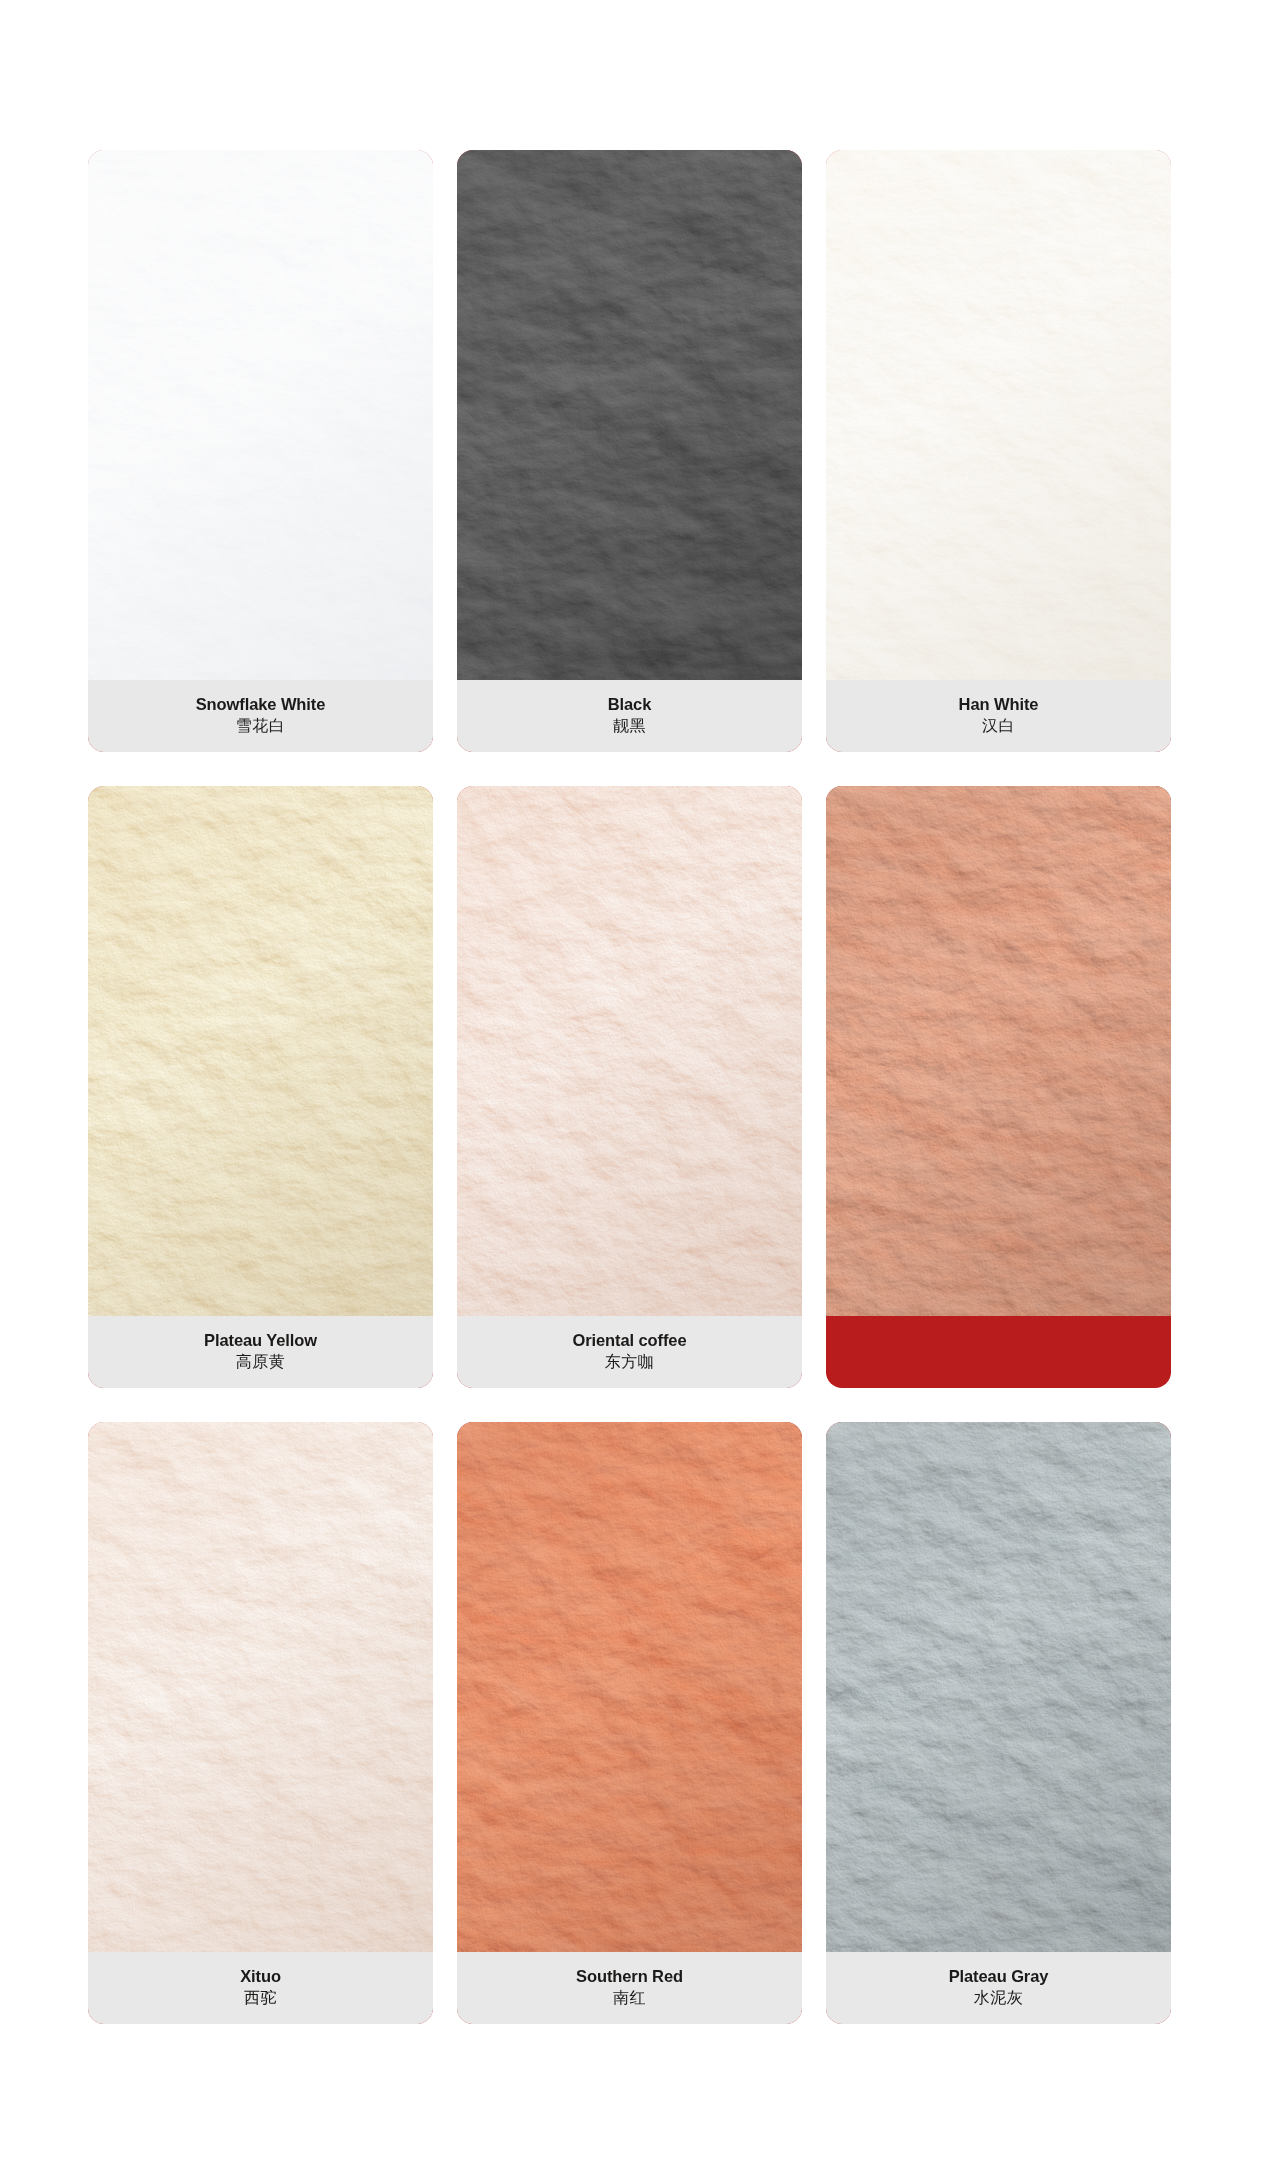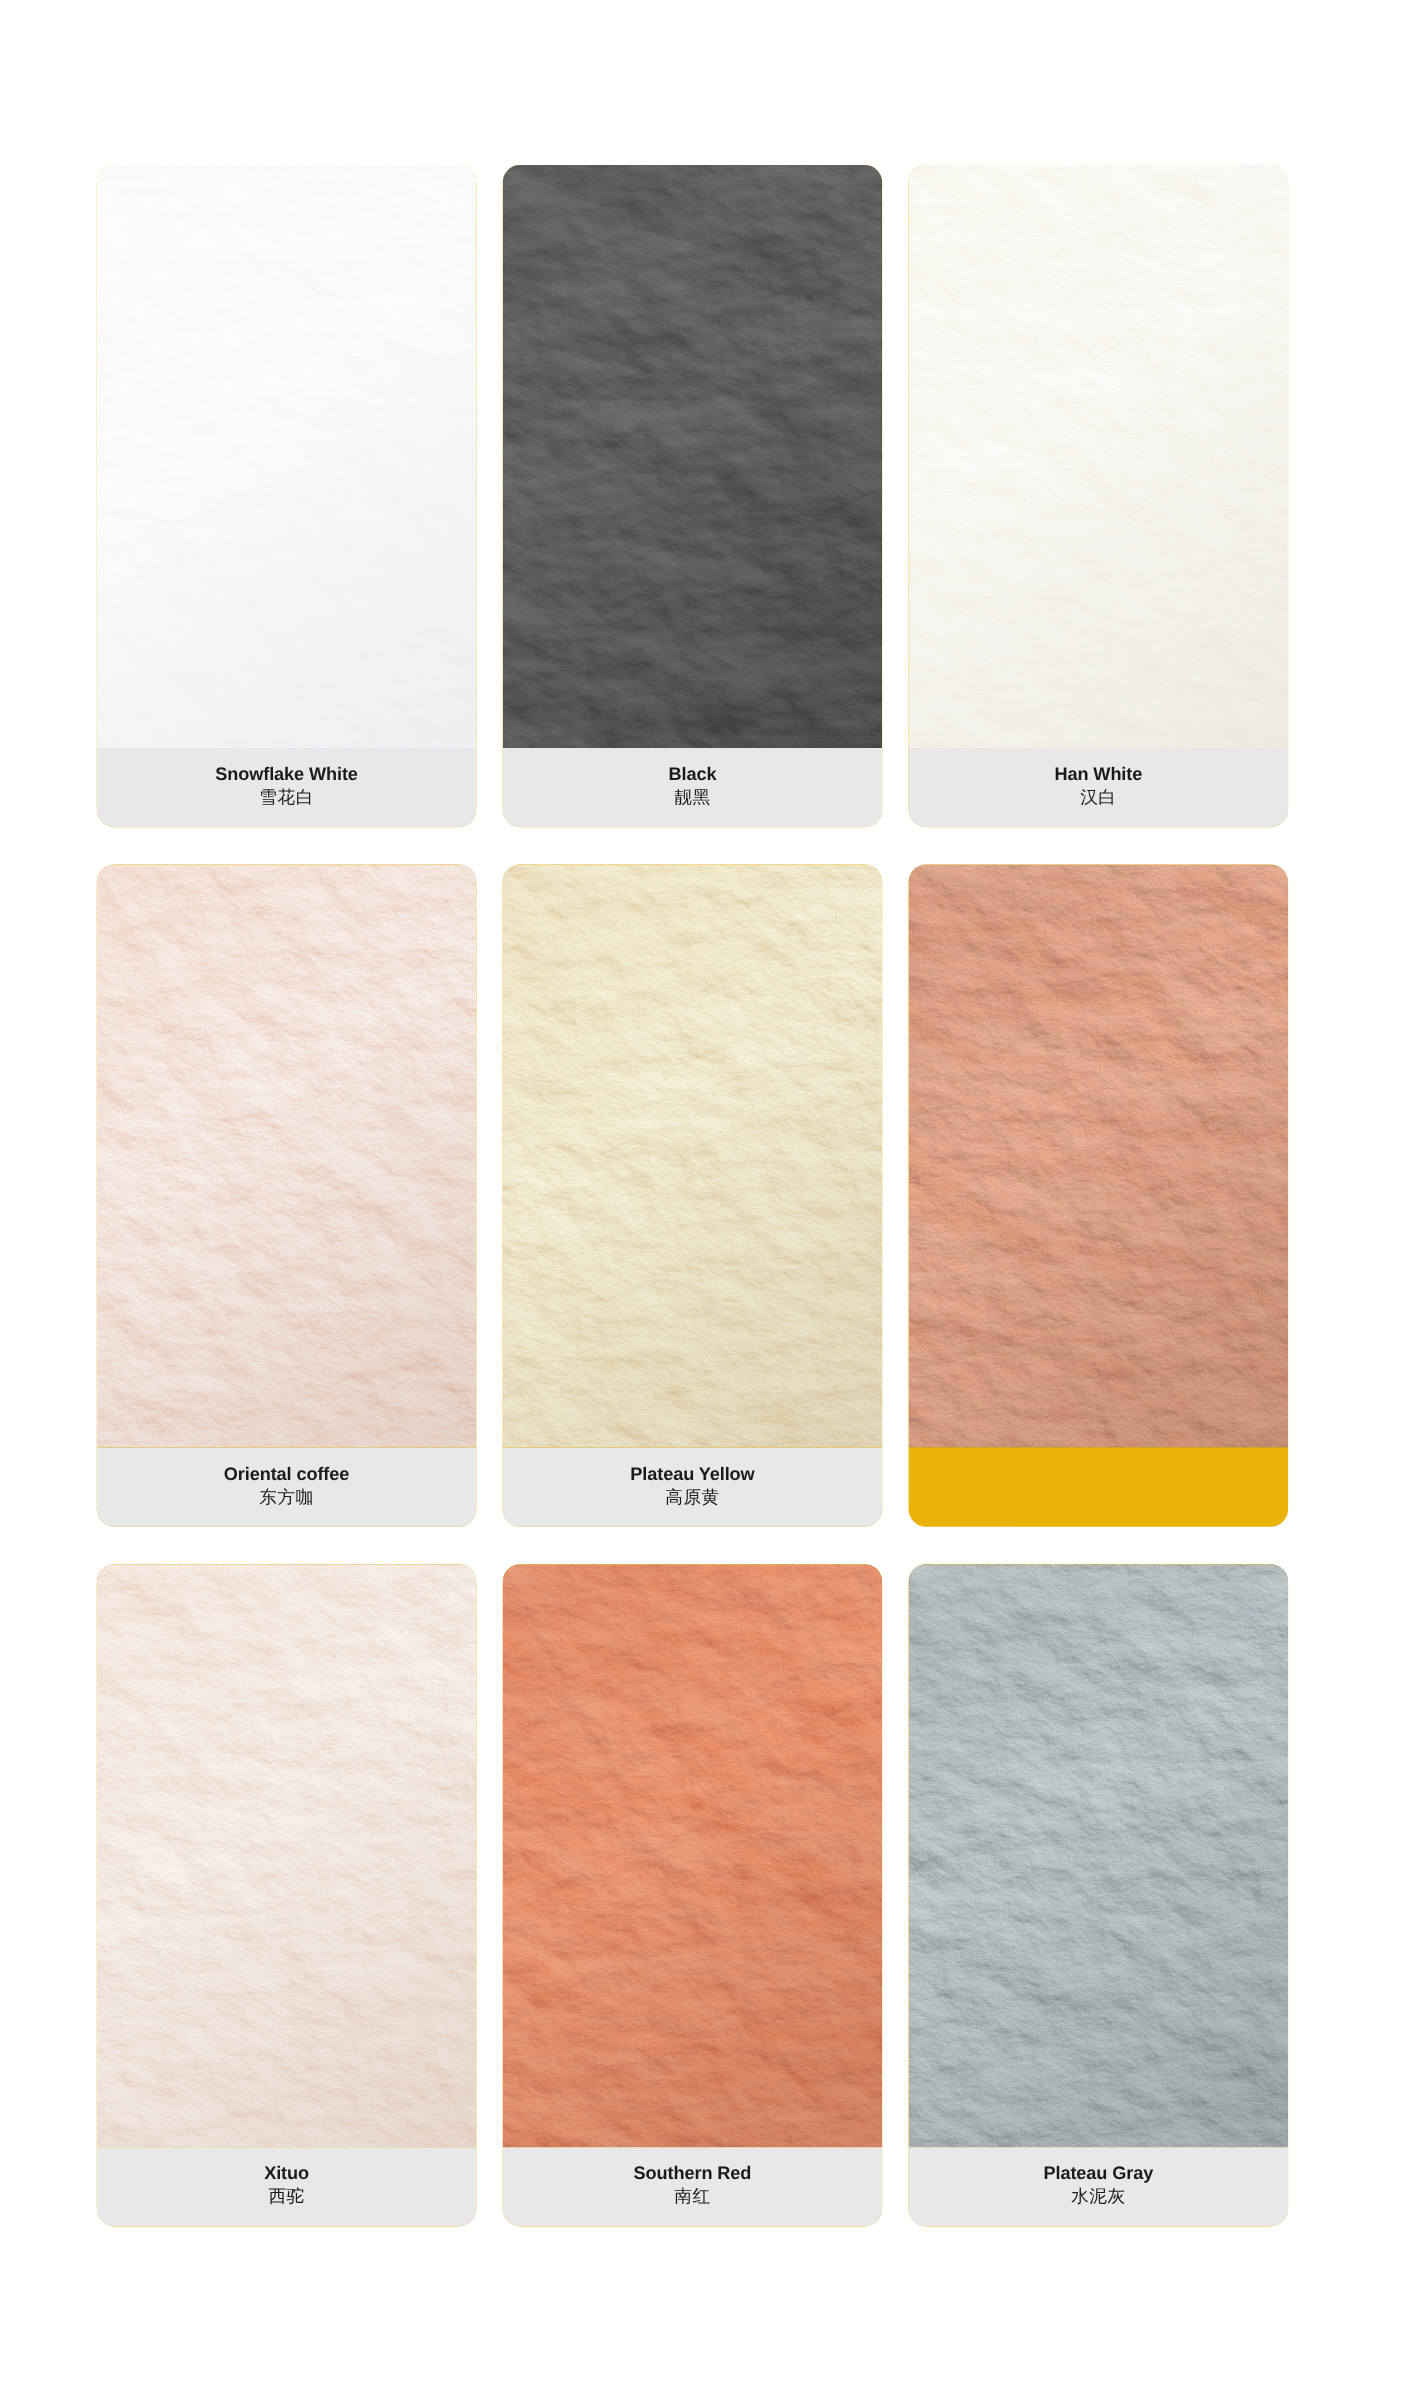--- a/index.html
+++ b/index.html
@@ -24,21 +24,21 @@
     display: grid;
     grid-template-columns: repeat(3, 345px);
     column-gap: 24px;
     row-gap: 34px;
   }
 
   .swatch-card {
     width: 345px;
     border-radius: 16px;
     overflow: hidden;
-    background: #eab308;
+    background: #b91c1c;
     display: flex;
     flex-direction: column;
     position: relative;
   }
 
   .swatch-texture {
     position: relative;
     width: 100%;
     height: 530px;
     overflow: hidden;
@@ -209,20 +209,60 @@
         </svg>
         <div class="shade-overlay" style="background: linear-gradient(145deg, rgba(255, 250, 240, 0.16) 0%, rgba(0, 0, 0, 0) 42%, rgba(189, 178, 156, 0.2) 100%);"></div>
       </div>
       <div class="swatch-label">
         <div class="label-en">Han White</div>
         <div class="label-zh">汉白</div>
       </div>
     </div>
     <div class="swatch-card">
       <div class="swatch-texture">
+        <div class="base-fill" style="background: rgb(203, 173, 116);"></div>
+        <svg class="noise-layer" viewBox="0 0 345 530" preserveAspectRatio="none" style="mix-blend-mode: overlay; opacity: 0.92;">
+          <defs>
+            <filter id="stone4" x="0%" y="0%" width="100%" height="100%">
+              <feTurbulence type="fractalNoise" baseFrequency="0.022 0.030" numOctaves="5" seed="64" result="big"></feTurbulence>
+              <feDiffuseLighting in="big" lighting-color="#ffffff" surfaceScale="4.41" diffuseConstant="1" result="lit">
+                <feDistantLight azimuth="300" elevation="52"></feDistantLight>
+              </feDiffuseLighting>
+              <feTurbulence type="fractalNoise" baseFrequency="0.75" numOctaves="3" seed="69" result="fine"></feTurbulence>
+              <feDiffuseLighting in="fine" lighting-color="#ffffff" surfaceScale="1.1" diffuseConstant="1" result="litfine">
+                <feDistantLight azimuth="300" elevation="60"></feDistantLight>
+              </feDiffuseLighting>
+              <feBlend in="lit" in2="litfine" mode="multiply" result="surface"></feBlend>
+              <feComponentTransfer in="surface">
+                <feFuncA type="table" tableValues="1 1"></feFuncA>
+              </feComponentTransfer>
+            </filter>
+          </defs>
+          <rect x="0" y="0" width="345" height="530" filter="url(#stone4)"></rect>
+        </svg>
+        <svg class="noise-layer" viewBox="0 0 345 530" preserveAspectRatio="none" style="mix-blend-mode: soft-light; opacity: 0.85;">
+          <defs>
+            <filter id="relief4" x="0%" y="0%" width="100%" height="100%">
+              <feTurbulence type="fractalNoise" baseFrequency="0.008 0.011" numOctaves="4" seed="77" result="n"></feTurbulence>
+              <feDiffuseLighting in="n" lighting-color="#ffffff" surfaceScale="9" diffuseConstant="1">
+                <feDistantLight azimuth="295" elevation="40"></feDistantLight>
+              </feDiffuseLighting>
+            </filter>
+          </defs>
+          <rect x="0" y="0" width="345" height="530" filter="url(#relief4)"></rect>
+        </svg>
+        <div class="shade-overlay" style="background: linear-gradient(145deg, rgba(229, 205, 155, 0.16) 0%, rgba(0, 0, 0, 0) 42%, rgba(149, 121, 74, 0.2) 100%);"></div>
+      </div>
+      <div class="swatch-label">
+        <div class="label-en">Plateau Yellow</div>
+        <div class="label-zh">高原黄</div>
+      </div>
+    </div>
+    <div class="swatch-card">
+      <div class="swatch-texture">
         <div class="base-fill" style="background: rgb(217, 165, 137);"></div>
         <svg class="noise-layer" viewBox="0 0 345 530" preserveAspectRatio="none" style="mix-blend-mode: overlay; opacity: 0.92;">
           <defs>
             <filter id="stone3" x="0%" y="0%" width="100%" height="100%">
               <feTurbulence type="fractalNoise" baseFrequency="0.022 0.030" numOctaves="5" seed="52" result="big"></feTurbulence>
               <feDiffuseLighting in="big" lighting-color="#ffffff" surfaceScale="4.20" diffuseConstant="1" result="lit">
                 <feDistantLight azimuth="300" elevation="52"></feDistantLight>
               </feDiffuseLighting>
               <feTurbulence type="fractalNoise" baseFrequency="0.75" numOctaves="3" seed="57" result="fine"></feTurbulence>
               <feDiffuseLighting in="fine" lighting-color="#ffffff" surfaceScale="1.1" diffuseConstant="1" result="litfine">
@@ -249,60 +289,20 @@
         </svg>
         <div class="shade-overlay" style="background: linear-gradient(145deg, rgba(240, 195, 168, 0.16) 0%, rgba(0, 0, 0, 0) 42%, rgba(164, 115, 90, 0.2) 100%);"></div>
       </div>
       <div class="swatch-label">
         <div class="label-en">Oriental coffee</div>
         <div class="label-zh">东方咖</div>
       </div>
     </div>
     <div class="swatch-card">
       <div class="swatch-texture">
-        <div class="base-fill" style="background: rgb(203, 173, 116);"></div>
-        <svg class="noise-layer" viewBox="0 0 345 530" preserveAspectRatio="none" style="mix-blend-mode: overlay; opacity: 0.92;">
-          <defs>
-            <filter id="stone4" x="0%" y="0%" width="100%" height="100%">
-              <feTurbulence type="fractalNoise" baseFrequency="0.022 0.030" numOctaves="5" seed="64" result="big"></feTurbulence>
-              <feDiffuseLighting in="big" lighting-color="#ffffff" surfaceScale="4.41" diffuseConstant="1" result="lit">
-                <feDistantLight azimuth="300" elevation="52"></feDistantLight>
-              </feDiffuseLighting>
-              <feTurbulence type="fractalNoise" baseFrequency="0.75" numOctaves="3" seed="69" result="fine"></feTurbulence>
-              <feDiffuseLighting in="fine" lighting-color="#ffffff" surfaceScale="1.1" diffuseConstant="1" result="litfine">
-                <feDistantLight azimuth="300" elevation="60"></feDistantLight>
-              </feDiffuseLighting>
-              <feBlend in="lit" in2="litfine" mode="multiply" result="surface"></feBlend>
-              <feComponentTransfer in="surface">
-                <feFuncA type="table" tableValues="1 1"></feFuncA>
-              </feComponentTransfer>
-            </filter>
-          </defs>
-          <rect x="0" y="0" width="345" height="530" filter="url(#stone4)"></rect>
-        </svg>
-        <svg class="noise-layer" viewBox="0 0 345 530" preserveAspectRatio="none" style="mix-blend-mode: soft-light; opacity: 0.85;">
-          <defs>
-            <filter id="relief4" x="0%" y="0%" width="100%" height="100%">
-              <feTurbulence type="fractalNoise" baseFrequency="0.008 0.011" numOctaves="4" seed="77" result="n"></feTurbulence>
-              <feDiffuseLighting in="n" lighting-color="#ffffff" surfaceScale="9" diffuseConstant="1">
-                <feDistantLight azimuth="295" elevation="40"></feDistantLight>
-              </feDiffuseLighting>
-            </filter>
-          </defs>
-          <rect x="0" y="0" width="345" height="530" filter="url(#relief4)"></rect>
-        </svg>
-        <div class="shade-overlay" style="background: linear-gradient(145deg, rgba(229, 205, 155, 0.16) 0%, rgba(0, 0, 0, 0) 42%, rgba(149, 121, 74, 0.2) 100%);"></div>
-      </div>
-      <div class="swatch-label">
-        <div class="label-en">Plateau Yellow</div>
-        <div class="label-zh">高原黄</div>
-      </div>
-    </div>
-    <div class="swatch-card">
-      <div class="swatch-texture">
         <div class="base-fill" style="background: rgb(141, 84, 65);"></div>
         <svg class="noise-layer" viewBox="0 0 345 530" preserveAspectRatio="none" style="mix-blend-mode: overlay; opacity: 0.92;">
           <defs>
             <filter id="stone5" x="0%" y="0%" width="100%" height="100%">
               <feTurbulence type="fractalNoise" baseFrequency="0.022 0.030" numOctaves="5" seed="78" result="big"></feTurbulence>
               <feDiffuseLighting in="big" lighting-color="#ffffff" surfaceScale="4.62" diffuseConstant="1" result="lit">
                 <feDistantLight azimuth="300" elevation="52"></feDistantLight>
               </feDiffuseLighting>
               <feTurbulence type="fractalNoise" baseFrequency="0.75" numOctaves="3" seed="83" result="fine"></feTurbulence>
               <feDiffuseLighting in="fine" lighting-color="#ffffff" surfaceScale="1.1" diffuseConstant="1" result="litfine">

